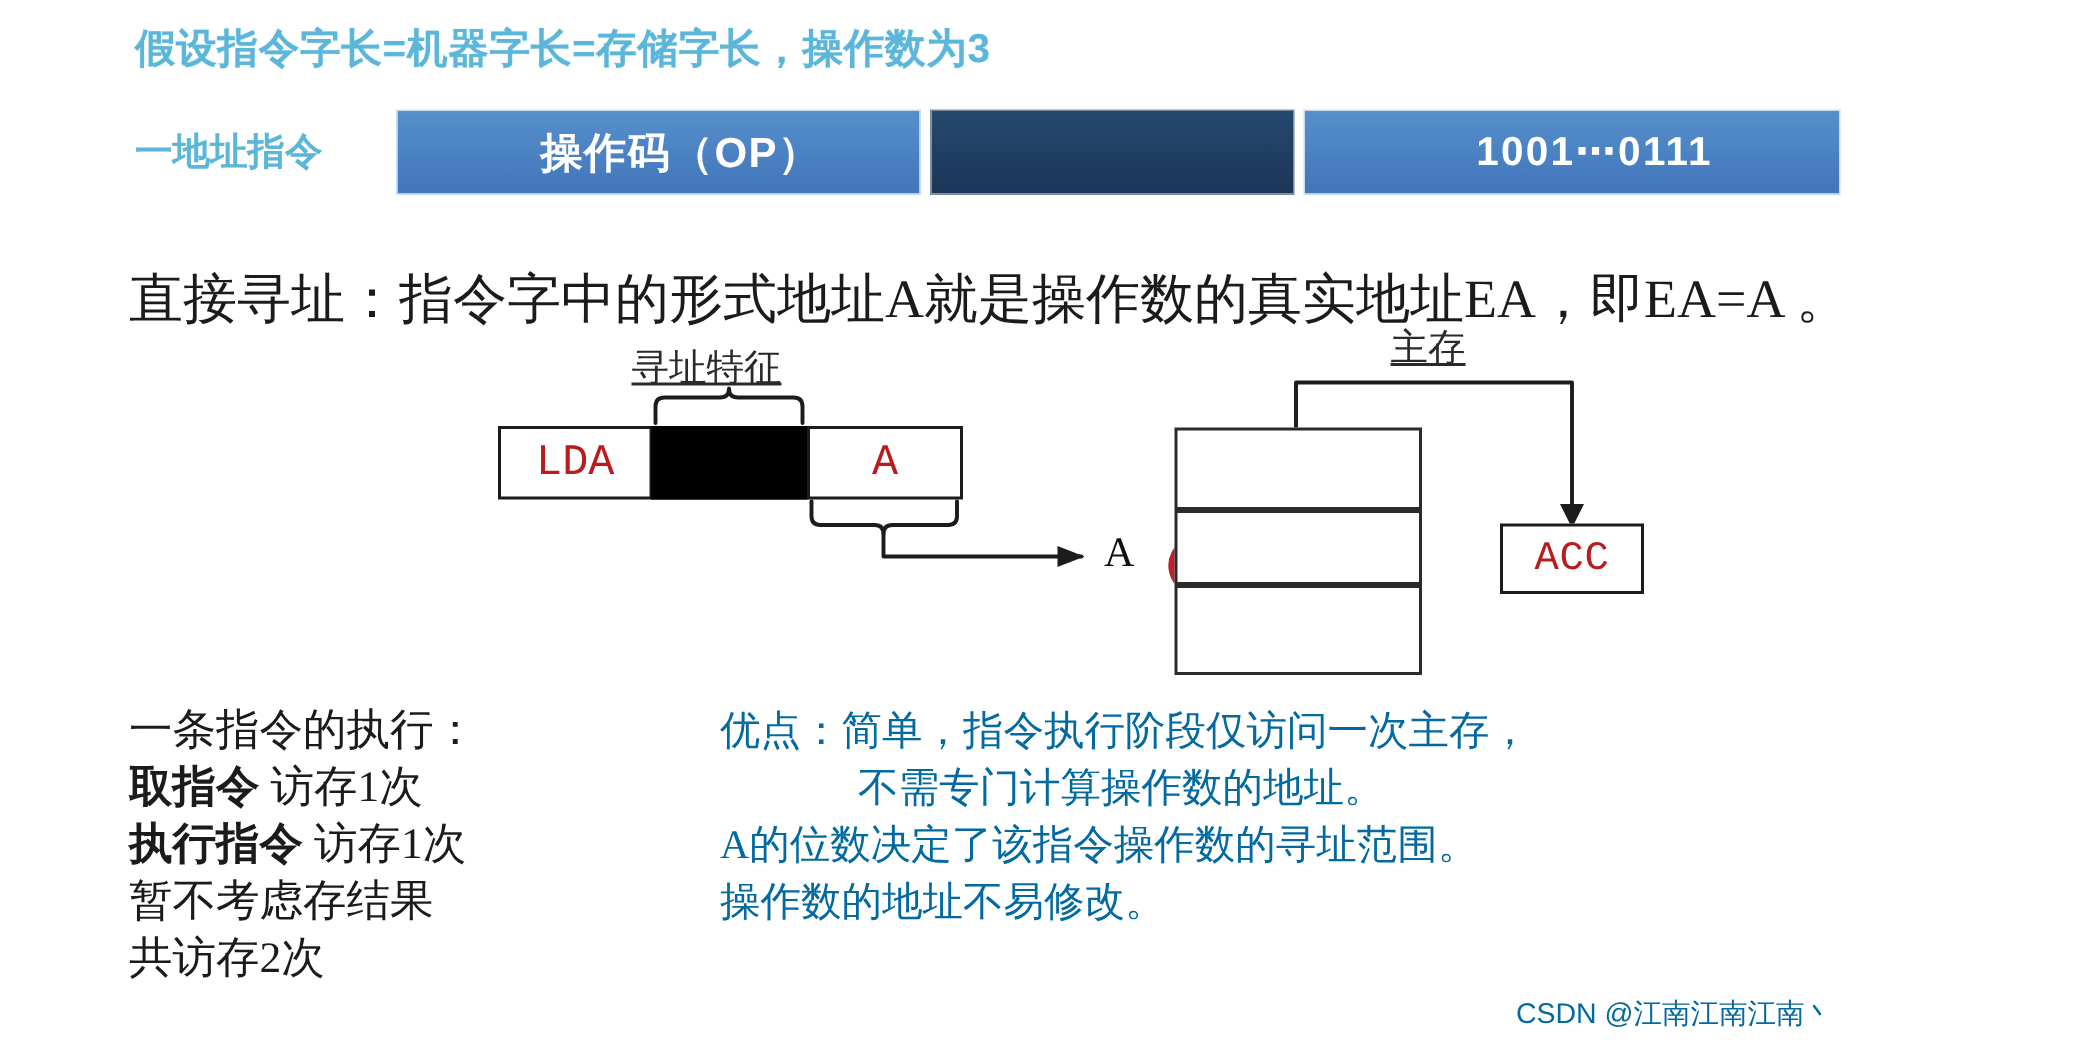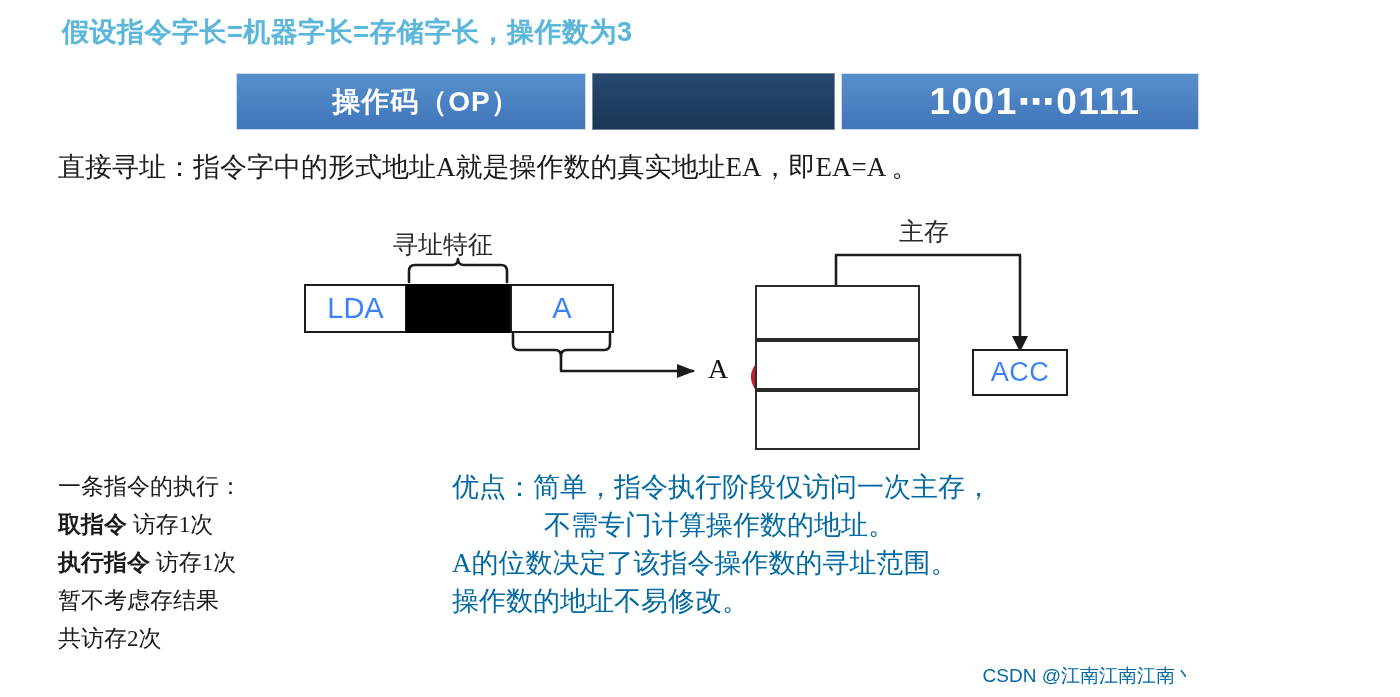--- a/index.html
+++ b/index.html
@@ -9,20 +9,21 @@
   }
   body {
     font-family: "Liberation Serif", "DejaVu Serif", serif;
   }
   #slide {
     position: relative;
     width: 1208px;
     height: 697px;
     background: #ffffff;
     overflow: hidden;
+    margin-left: 28px;
   }
 
   
   .heading {
     position: absolute;
     left: 62px;
     top: 14px;
     font-family: "Liberation Sans", "DejaVu Sans", sans-serif;
     font-size: 27px;
     font-weight: 700;
@@ -68,30 +69,30 @@
     left: 592px;
     width: 243px;
     background: linear-gradient(180deg, #27496e 0%, #1f3d61 60%, #1b3657 100%);
     border: 1px solid #7b8a99;
   }
   .seg-addr {
     left: 841px;
     width: 358px;
     background: linear-gradient(180deg, #578fcc 0%, #4a81c2 55%, #4176ba 100%);
     border: 1px solid #c9dcee;
-    font-size: 37px;
+    font-size: 27px;
     letter-spacing: 1.5px;
   }
 
   
   .explain {
     position: absolute;
     left: 58px;
-    top: 149px;
-    font-size: 27px;
+    top: 175px;
+    font-size: 36px;
     color: #1b1b1b;
     white-space: nowrap;
     font-family: "Liberation Serif", "DejaVu Serif", serif;
   }
 
   
   #diagram {
     position: absolute;
     left: 0;
     top: 0;
@@ -99,33 +100,34 @@
     height: 697px;
     pointer-events: none;
   }
 
   .dlabel {
     position: absolute;
     font-size: 25px;
     color: #2a2a2a;
     white-space: nowrap;
     font-family: "Liberation Serif", "DejaVu Serif", serif;
+    text-decoration: underline;
   }
 
   
   .box {
     position: absolute;
     box-sizing: border-box;
     border: 2.5px solid #1c1c1c;
     background: #ffffff;
     display: flex;
     align-items: center;
     justify-content: center;
-    font-family: Liberation Sans, sans-serif;
-    color: #3b82f6;
+    font-family: Liberation Mono, monospace;
+    color: #b91c1c;
   }
   .instr-lda { left: 304px; top: 284px; width: 103px; height: 49px; font-size: 29px; }
   .instr-black {
     left: 406px; top: 284px; width: 105px; height: 49px;
     background: #000000; border-color: #000000;
   }
   .instr-a { left: 510px; top: 284px; width: 104px; height: 49px; font-size: 29px; }
 
   .acc-box {
     left: 972px; top: 349px; width: 96px; height: 47px;
@@ -164,21 +166,21 @@
     font-size: 28px;
     color: #111;
     font-family: "Liberation Serif", "DejaVu Serif", serif;
   }
 
   
   .col-left {
     position: absolute;
     left: 58px;
     top: 468px;
-    font-size: 23px;
+    font-size: 29px;
     line-height: 38px;
     color: #1b1b1b;
     white-space: nowrap;
   }
   .col-right {
     position: absolute;
     left: 452px;
     top: 468px;
     font-size: 27px;
     line-height: 38px;
@@ -199,20 +201,21 @@
     white-space: nowrap;
   }
 </style>
 </head>
 <body>
 
 <div id="slide">
 
   <div class="heading">假设指令字长=机器字长=存储字长，操作数为3</div>
 
+  <div class="bar-label">一地址指令</div>
   <div class="seg seg-op">操作码（OP）</div>
   <div class="seg seg-dark"></div>
   <div class="seg seg-addr">1001⋯0111</div>
 
   <div class="explain">直接寻址：指令字中的形式地址A就是操作数的真实地址EA，即EA=A 。</div>
 
   <svg id="diagram" viewBox="0 0 1400 697" xmlns="http://www.w3.org/2000/svg">
     <g fill="none" stroke="#1c1c1c" stroke-width="2.6" stroke-linecap="round" stroke-linejoin="round">
 
       <path d="M 409 282 L 409 271 Q 409 265 415 265 L 452 265 Q 458 265 458 259

